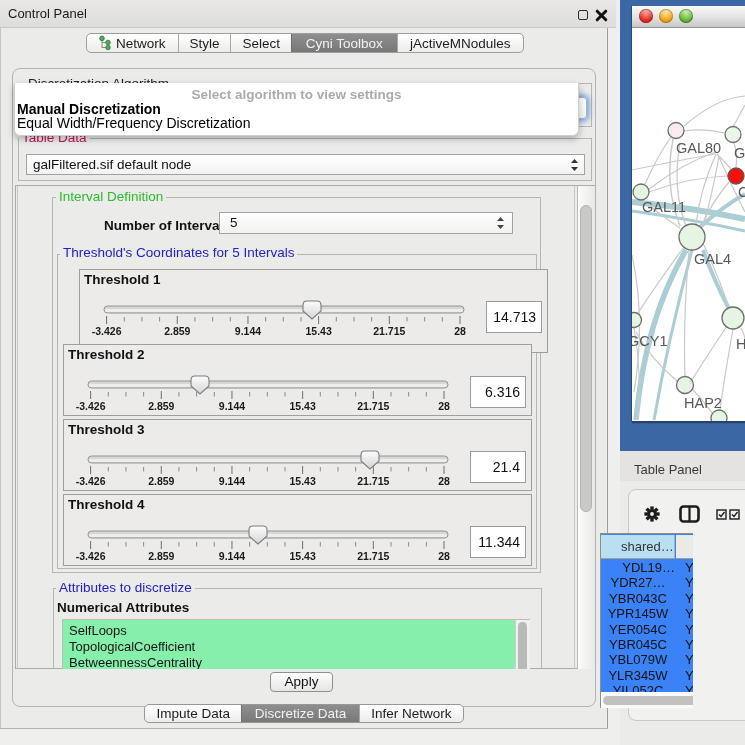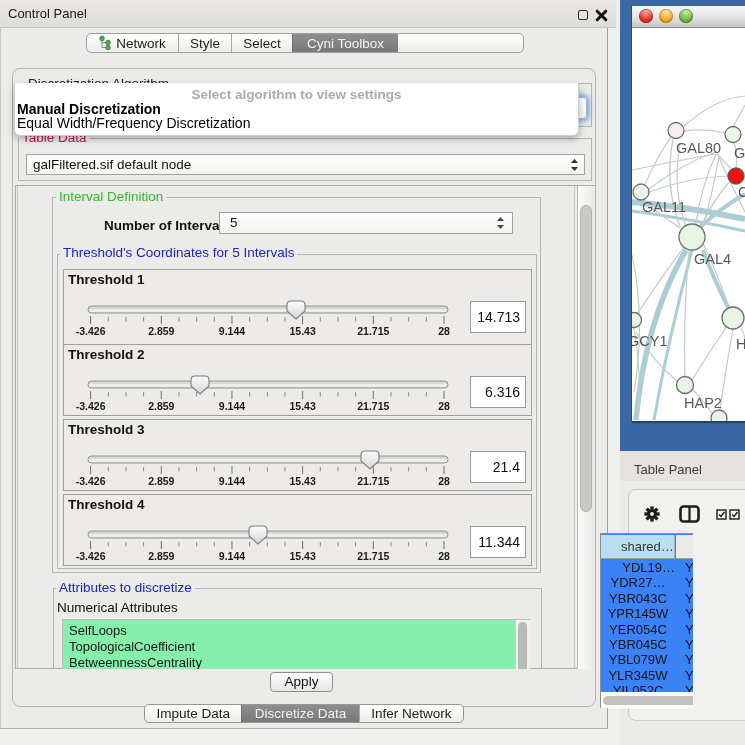--- a/index.html
+++ b/index.html
@@ -38,20 +38,21 @@
       <svg width="12" height="16" viewBox="0 0 12 16" style="margin-right:5px">
           <path d="M3 4 V13 M3 7.5 L8.5 7.5 M3 12.5 L8.5 12.5" stroke="#8a8a8a" stroke-width="1.1" fill="none"></path>
           <circle cx="3" cy="3.4" r="2.3" fill="#55ab55" stroke="#2e7a2e" stroke-width=".8"></circle>
           <circle cx="9" cy="7.5" r="2.3" fill="#55ab55" stroke="#2e7a2e" stroke-width=".8"></circle>
           <circle cx="9" cy="12.5" r="2.3" fill="#55ab55" stroke="#2e7a2e" stroke-width=".8"></circle>
         </svg>
       Network</div>
     <div class="seg" style="width:53px">Style</div>
     <div class="seg" style="width:61px">Select</div>
     <div class="seg sel" style="width:106px">Cyni Toolbox</div>
+    <div class="seg" style="width:127px">jActiveMNodules</div>
   </div>
 
   <div class="abs" style="left:12px;top:68px;width:584px;height:639px;border:1px solid #b3b3b2;border-radius:8px;background:#ebebea"></div>
 
   <div class="grp" style="left:20px;top:83px;width:572px;height:44px"></div>
   <div class="abs" style="left:25px;top:76px;font-size:13.5px;color:#222;background:#ebebea;padding:0 3px">Discretization Algorithm</div>
   <div class="grp" style="left:18px;top:138px;width:574px;height:43px"></div>
   <div class="gtitle" style="left:19px;top:131px;color:#be185d">Table Data</div>
   <div class="combo" style="left:26px;top:154px;width:559px;height:21px">
     <div class="ctext" style="line-height:19px;left:6px">galFiltered.sif default node</div>
@@ -73,21 +74,21 @@
       <div class="ctext" style="left:10px">5</div>
       <svg class="carr" viewBox="0 0 9 14">
             <path d="M4.5 1 L8 5 H1 Z" fill="#444"></path>
             <path d="M4.5 13 L1 9 H8 Z" fill="#444"></path>
           </svg>
     </div>
 
     <div class="grp" style="left:41px;top:68px;width:480px;height:315px"></div>
     <div class="gtitle" style="left:44px;top:60px;color:#2121c8">Threshold's Coordinates for 5 Intervals</div>
 
-    <div class="tpanel" style="left:47px;top:83px;width:469px;height:84px" id="th1">
+    <div class="tpanel" style="left:63px;top:83px;width:469px;height:84px" id="th1">
           <div class="ttitle">Threshold 1</div>
           <div class="vbox">14.713</div>
           <svg width="380" height="44" style="position: absolute; left: 21px; top: 28px; overflow: visible;">
             <defs>
               <linearGradient id="tg0" x1="0" y1="0" x2="0" y2="1">
                 <stop offset="0" stop-color="#fdfdfd"></stop>
                 <stop offset="1" stop-color="#d4d4d4"></stop>
               </linearGradient>
             </defs>
             <rect x="3" y="8" width="360" height="7" rx="3.5" fill="#d7d7d6" stroke="#949493" stroke-width="1"></rect>
@@ -244,21 +245,21 @@
             <text x="146.96" y="37" font-size="10.5" font-weight="bold" fill="#1a1a1a" text-anchor="middle" font-family="Liberation Sans">9.144</text>
             <text x="217.64000000000001" y="37" font-size="10.5" font-weight="bold" fill="#1a1a1a" text-anchor="middle" font-family="Liberation Sans">15.43</text>
             <text x="288.32000000000005" y="37" font-size="10.5" font-weight="bold" fill="#1a1a1a" text-anchor="middle" font-family="Liberation Sans">21.715</text>
             <text x="359.00000000000006" y="37" font-size="10.5" font-weight="bold" fill="#1a1a1a" text-anchor="middle" font-family="Liberation Sans">28</text>
             <path d="M 164 7 Q 164 3 168 3 L 178 3 Q 182 3 182 7 L 182 13 L 173 21 L 164 13 Z" fill="url(#tg3)" stroke="#7d7d7c" stroke-width="1.1"></path>
           </svg>
         </div>
 
     <div class="grp" style="left:37px;top:402px;width:489px;height:200px"></div>
     <div class="gtitle" style="left:40px;top:395px;color:#2121c8">Attributes to discretize</div>
-    <div class="abs" style="left:41px;top:414px;font-size:13.5px;font-weight:normal;color:#111">Numerical Attributes</div>
+    <div class="abs" style="left:41px;top:414px;font-size:13.5px;font-weight:bold;color:#111">Numerical Attributes</div>
     <div class="abs" style="left:46px;top:433px;width:468px;height:60px;background:#86efac;border:1px solid #bcbcbb;font-size:13px;color:#161616">
       <div class="abs" style="left:6px;top:3px">SelfLoops</div>
       <div class="abs" style="left:6px;top:19px">TopologicalCoefficient</div>
       <div class="abs" style="left:6px;top:35px">BetweennessCentrality</div>
       <div class="abs" style="left:452px;top:0;width:15px;height:60px;background:#f0f0ef;border-left:1px solid #d0d0cf"></div>
       <div class="abs" style="left:455px;top:2px;width:9px;height:58px;background:#b9b9b8;border-radius:5px 5px 0 0"></div>
     </div>
   </div>
 
   <div class="abs" style="left:561px;top:0;width:18px;height:483px;background:linear-gradient(to right,#fbfbfa,#e8e8e7);border-left:1px solid #bbbbba"></div>

